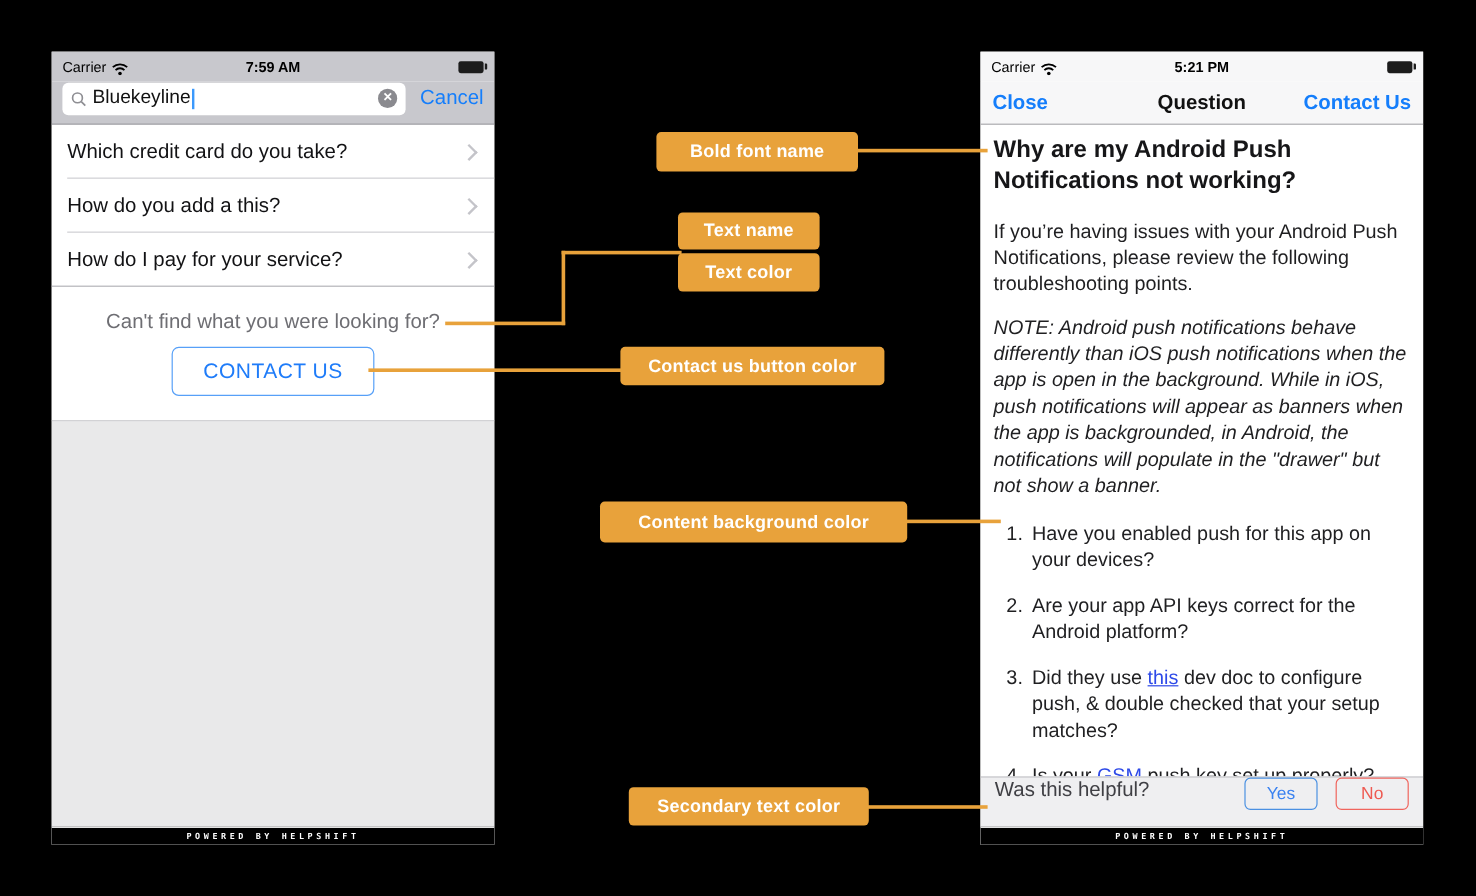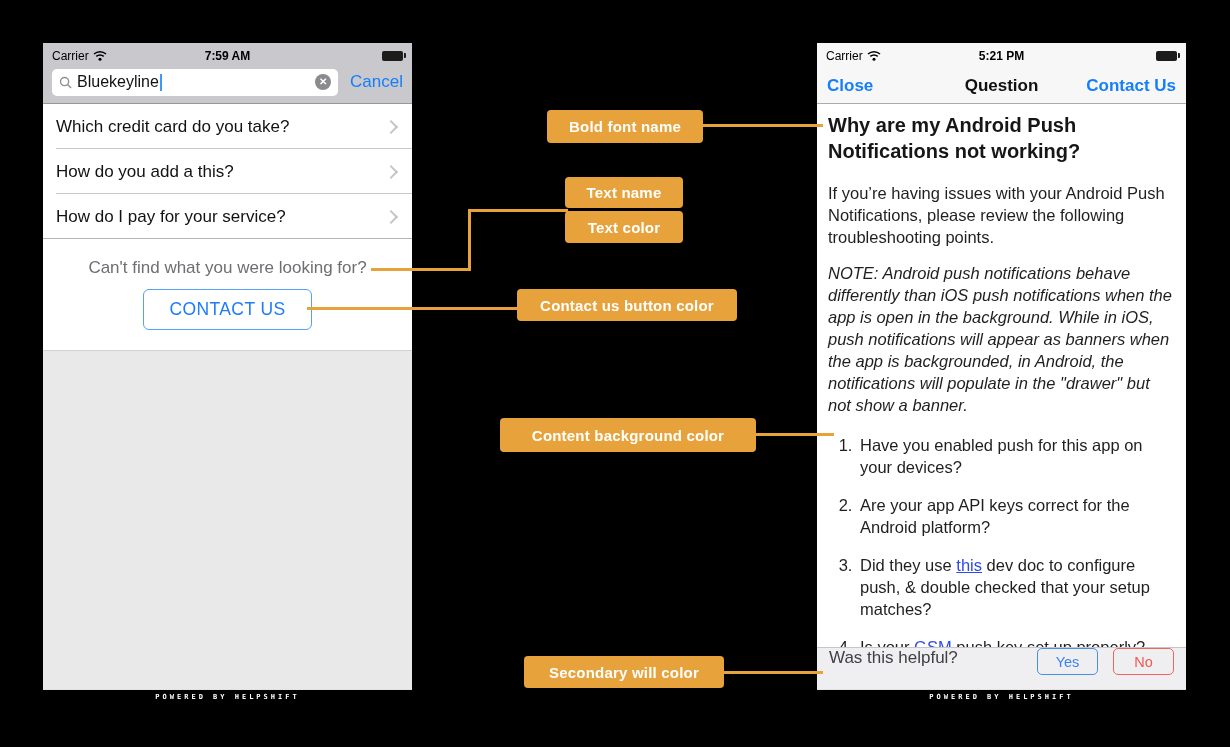--- a/index.html
+++ b/index.html
@@ -8,21 +8,21 @@
   #stage { position:relative; width:1230px; height:747px; background:#000; overflow:hidden; }
 
   
   .phone { position:absolute; width:379px; height:671px; background:#000; padding:5px; border-radius:2px; }
   #phone-left { left:38px; top:38px; }
   #phone-right { left:812px; top:38px; }
   .screen { width:369px; height:661px; background:#fff; display:flex; flex-direction:column; overflow:hidden; }
 
   
   .statusbar { height:25px; flex:0 0 25px; display:flex; align-items:center; padding:0 9px; font-size:12px; color:#000; position:relative; }
-  .statusbar .carrier { display:flex; align-items:center; gap:4px; }
+  .statusbar .carrier { display:flex; align-items:flex-end; gap:4px; }
   .statusbar .time { position:absolute; left:0; right:0; text-align:center; font-weight:bold; font-size:12px; }
   .statusbar .batt-wrap { margin-left:auto; display:flex; align-items:center; }
   .battery { width:21px; height:10px; background:#1c1c1c; border-radius:2px; position:relative; }
   .battery::after { content:""; position:absolute; right:-3px; top:2.5px; width:2px; height:5px; background:#1c1c1c; border-radius:0 1px 1px 0; }
 
   
   .ls-header { flex:0 0 61px; background:#c8c8cd; border-bottom:1px solid #97979c; display:flex; flex-direction:column; }
   .searchrow { flex:1; display:flex; align-items:center; padding:0 9px 7px 9px; }
   .searchfield { flex:1; height:27px; background:#fff; border-radius:5px; display:flex; align-items:center; padding:0 7px; margin-right:12px; }
   .searchfield .stext { font-size:16px; color:#111; margin-left:5px; }
@@ -172,26 +172,26 @@
       <div class="rs-feedback">
         <span class="feedback-q">Was this helpful?</span>
         <span class="fb-btn fb-yes">Yes</span>
         <span class="fb-btn fb-no">No</span>
       </div>
 
       <div class="footer-bar">POWERED BY HELPSHIFT</div>
     </div>
   </div>
 
-  <div class="callout" style="left:547px; top:110px; width:156px; height:33px;">Bold font name</div>
+  <div class="callout" style="left:547px; top:110px; width:168px; height:33px;">Bold font name</div>
   <div class="callout" style="left:565px; top:177px; width:118px; height:31px;">Text name</div>
   <div class="callout" style="left:565px; top:211px; width:118px; height:32px;">Text color</div>
   <div class="callout" style="left:517px; top:289px; width:220px; height:32px;">Contact us button color</div>
   <div class="callout" style="left:500px; top:418px; width:256px; height:34px;">Content background color</div>
-  <div class="callout" style="left:524px; top:656px; width:200px; height:32px;">Secondary will color</div>
+  <div class="callout" style="left:524px; top:656px; width:200px; height:32px;">Secondary text color</div>
 
   <div class="conn" style="left:701px; top:124px; width:122px; height:3px;"></div>
   <div class="conn" style="left:371px; top:268px; width:100px; height:3px;"></div>
   <div class="conn" style="left:468px; top:209px; width:3px; height:62px;"></div>
   <div class="conn" style="left:468px; top:209px; width:100px; height:3px;"></div>
   <div class="conn" style="left:307px; top:307px; width:212px; height:3px;"></div>
   <div class="conn" style="left:754px; top:433px; width:80px; height:3px;"></div>
   <div class="conn" style="left:722px; top:671px; width:101px; height:3px;"></div>
 
 </div>

